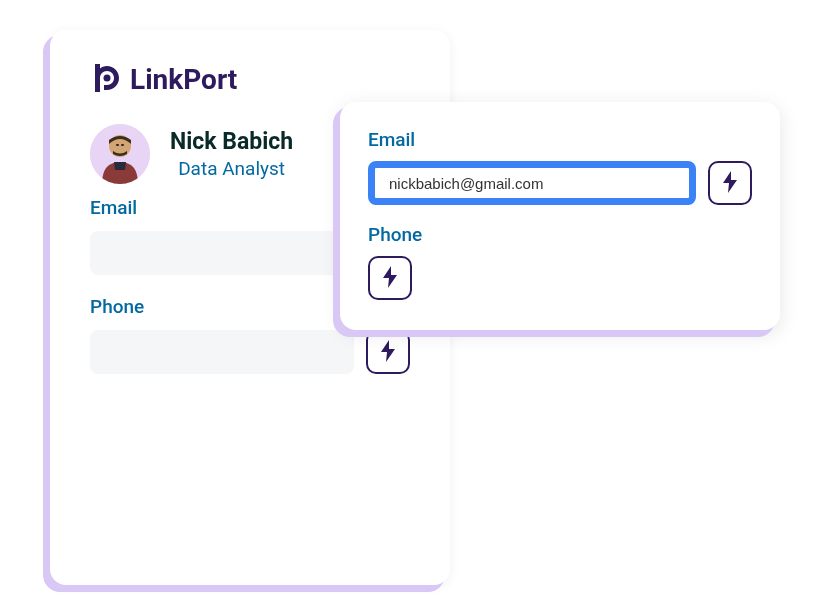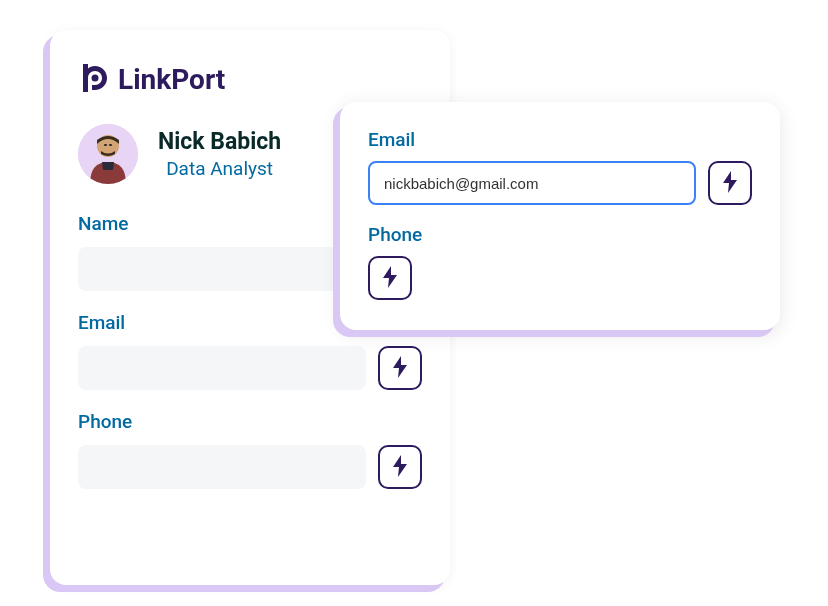--- a/index.html
+++ b/index.html
@@ -11,40 +11,40 @@
       position: relative;
     }
     .main-card {
       position: absolute;
       left: 50px;
       top: 30px;
       width: 400px;
       height: 555px;
       background: #fff;
       border-radius: 16px;
-      padding: 32px 28px;
+      padding: 32px 40px;
       box-shadow: -6px 6px 0 1px #d9c8f5, 0 2px 12px rgba(0,0,0,0.06);
     }
     .logo-row {
       display: flex;
       align-items: center;
       gap: 10px;
       margin-bottom: 28px;
     }
     .logo-icon svg { display: block; }
     .logo-text {
       font-size: 28px;
       font-weight: 700;
       color: #2d1b5e;
     }
     .profile-row {
       display: flex;
       align-items: center;
       gap: 20px;
-      margin-bottom: 28px;
+      margin-bottom: 12px;
     }
     .avatar {
       width: 60px;
       height: 60px;
       border-radius: 50%;
       background: #e8d5f5;
       position: relative;
       overflow: hidden;
       flex-shrink: 0;
     }
@@ -100,21 +100,21 @@
       left: 340px;
       top: 102px;
       width: 440px;
       background: #fff;
       border-radius: 16px;
       padding: 26px 28px 30px;
       box-shadow: -6px 6px 0 1px #d9c8f5, 0 4px 20px rgba(0,0,0,0.1);
     }
     .overlay-card .field-input {
       background: #fff;
-      border: 2px solid #3b82f6;
+      border: 7px solid #3b82f6;
     }
     .overlay-card .field-group { margin-bottom: 18px; }
     .overlay-card .field-group:last-child { margin-bottom: 0; }
     .overlay-card .field-label { margin-bottom: 10px; }
   </style>
 </head>
 <body>
 
 <div class="main-card">
   <div class="logo-row">
@@ -139,76 +139,70 @@
         <path d="M12 60 Q12 38 30 38 Q48 38 48 60 Z" fill="#8b3a3a"></path>
         <path d="M24 38 L36 38 L35 46 L25 46 Z" fill="#2a2a3a"></path>
       </svg>
     </div>
     <div class="profile-info">
       <div class="profile-name">Nick Babich</div>
       <div class="profile-role">Data Analyst</div>
     </div>
   </div>
 
-  <div class="field-group">
-    <div class="field-label">Name</div>
+
+  <div class="field-group">
+    <div class="field-label">Email</div>
     <div class="field-row">
       <input class="field-input" type="text" value="" style="">
-    </div>
-  </div>
-
+      <button class="flash-btn">
+        <span>
+          <svg viewBox="0 0 18 22">
+              <path d="M10 0 L2 12 L8 12 L7 22 L16 9 L10 9 Z" fill="#2d1b5e"></path>
+            </svg>
+        </span>
+      </button>
+    </div>
+  </div>
+
+  <div class="field-group">
+    <div class="field-label">Phone</div>
+    <div class="field-row">
+      <input class="field-input" type="text" value="" style="">
+      <button class="flash-btn">
+        <span>
+          <svg viewBox="0 0 18 22">
+              <path d="M10 0 L2 12 L8 12 L7 22 L16 9 L10 9 Z" fill="#2d1b5e"></path>
+            </svg>
+        </span>
+      </button>
+    </div>
+  </div>
+</div>
+
+<div class="overlay-card">
   <div class="field-group">
     <div class="field-label">Email</div>
     <div class="field-row">
-      <input class="field-input" type="text" value="" style="">
+      <input class="field-input" type="text" value="nickbabich@gmail.com" style="">
       <button class="flash-btn">
         <span>
           <svg viewBox="0 0 18 22">
               <path d="M10 0 L2 12 L8 12 L7 22 L16 9 L10 9 Z" fill="#2d1b5e"></path>
             </svg>
         </span>
       </button>
     </div>
   </div>
 
   <div class="field-group">
     <div class="field-label">Phone</div>
     <div class="field-row">
-      <input class="field-input" type="text" value="" style="">
       <button class="flash-btn">
         <span>
           <svg viewBox="0 0 18 22">
               <path d="M10 0 L2 12 L8 12 L7 22 L16 9 L10 9 Z" fill="#2d1b5e"></path>
             </svg>
         </span>
       </button>
     </div>
   </div>
 </div>
 
-<div class="overlay-card">
-  <div class="field-group">
-    <div class="field-label">Email</div>
-    <div class="field-row">
-      <input class="field-input" type="text" value="nickbabich@gmail.com" style="">
-      <button class="flash-btn">
-        <span>
-          <svg viewBox="0 0 18 22">
-              <path d="M10 0 L2 12 L8 12 L7 22 L16 9 L10 9 Z" fill="#2d1b5e"></path>
-            </svg>
-        </span>
-      </button>
-    </div>
-  </div>
-
-  <div class="field-group">
-    <div class="field-label">Phone</div>
-    <div class="field-row">
-      <button class="flash-btn">
-        <span>
-          <svg viewBox="0 0 18 22">
-              <path d="M10 0 L2 12 L8 12 L7 22 L16 9 L10 9 Z" fill="#2d1b5e"></path>
-            </svg>
-        </span>
-      </button>
-    </div>
-  </div>
-</div>
-
 </body></html>

